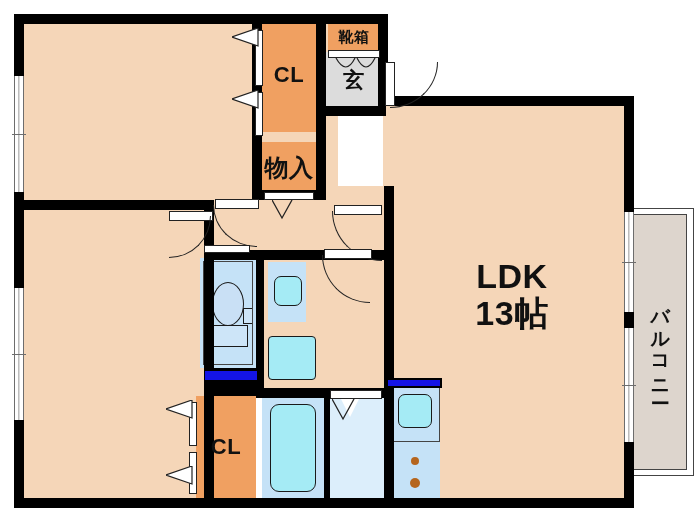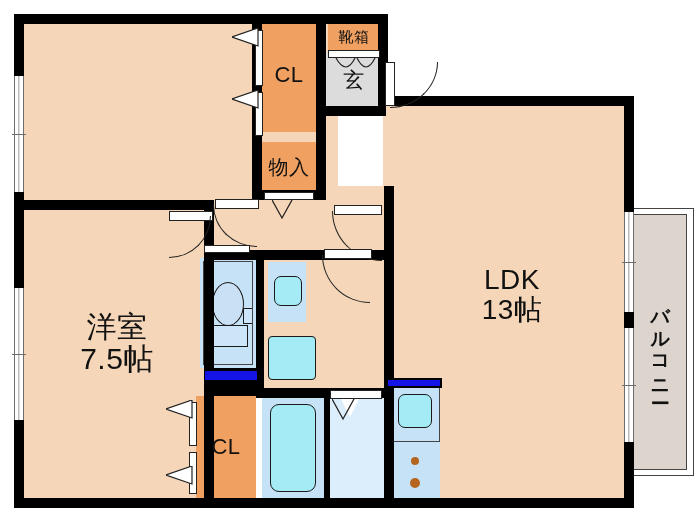--- a/index.html
+++ b/index.html
@@ -17,26 +17,26 @@
 
   
   .wall{background:#000000;}
 
   
   .ol{border:1.6px solid #1a1a1a;}
   .ol-thin{border:1.2px solid #444;}
 
   
   .lbl{display:flex;align-items:center;justify-content:center;
-       color:#111;font-weight:normal;line-height:1.08;text-align:center;
+       color:#111;font-weight:bold;line-height:1.08;text-align:center;
        white-space:pre-line;letter-spacing:.5px;}
   .lbl-room{font-size:30px;}
-  .lbl-ldk{font-size:28px;}
+  .lbl-ldk{font-size:34px;}
   .lbl-cl{font-size:22px;}
-  .lbl-mono{font-size:20px;}
+  .lbl-mono{font-size:24px;}
   .lbl-gen{font-size:21px;}
   .lbl-kuts{font-size:15px;}
   .lbl-balc{font-size:19px;writing-mode:vertical-rl;text-orientation:upright;
             letter-spacing:3px;font-weight:bold;}
 
   
   .win-v{background:#ffffff;border-left:1.3px solid #6d6d6d;border-right:1.3px solid #6d6d6d;}
   .win-v:before{content:"";position:absolute;left:50%;top:0;bottom:0;width:1.3px;background:#9a9a9a;transform:translateX(-50%);}
   .win-v:after{content:"";position:absolute;left:-3px;right:-3px;top:50%;height:1.3px;background:#6d6d6d;}
 
@@ -212,22 +212,20 @@
     <svg width="28" height="20" style="position:absolute;left:0;top:0;">
       <polygon points="0,9 26,0 26,18" fill="#ffffff" stroke="#222" stroke-width="1.2"></polygon>
     </svg>
   </div>
   <div class="abs" style="left:166px;top:466px;width:26px;height:18px;">
     <svg width="28" height="20" style="position:absolute;left:0;top:0;">
       <polygon points="0,9 26,0 26,18" fill="#ffffff" stroke="#222" stroke-width="1.2"></polygon>
     </svg>
   </div>
 
-  <div class="abs lbl lbl-room" style="left:32px;top:300px;width:170px;height:86px;">洋室
-7.5帖</div>
   <div class="abs lbl lbl-ldk" style="left:432px;top:252px;width:160px;height:86px;">LDK
 13帖</div>
   <div class="abs lbl lbl-gen" style="left:328px;top:60px;width:52px;height:40px;">玄</div>
 
   <div class="abs lbl lbl-cl" style="left:262px;top:60px;width:54px;height:30px;">CL</div>
   <div class="abs lbl lbl-cl" style="left:196px;top:432px;width:60px;height:30px;">CL</div>
   <div class="abs lbl lbl-mono" style="left:260px;top:154px;width:58px;height:28px;">物入</div>
   <div class="abs lbl lbl-kuts" style="left:328px;top:26px;width:52px;height:22px;">靴箱</div>
 
 </div>

